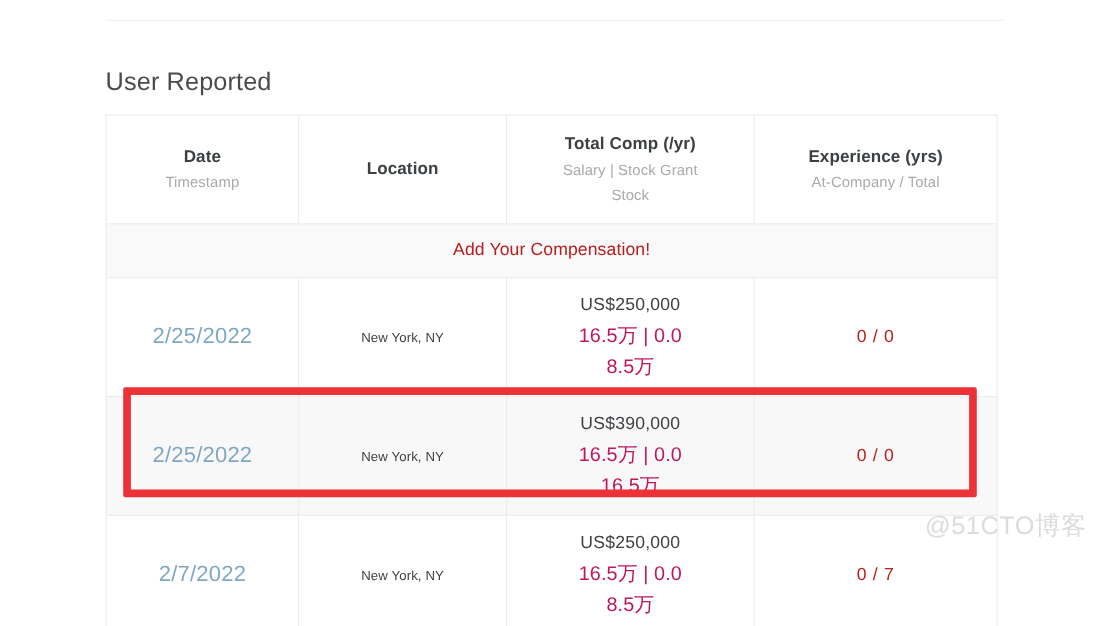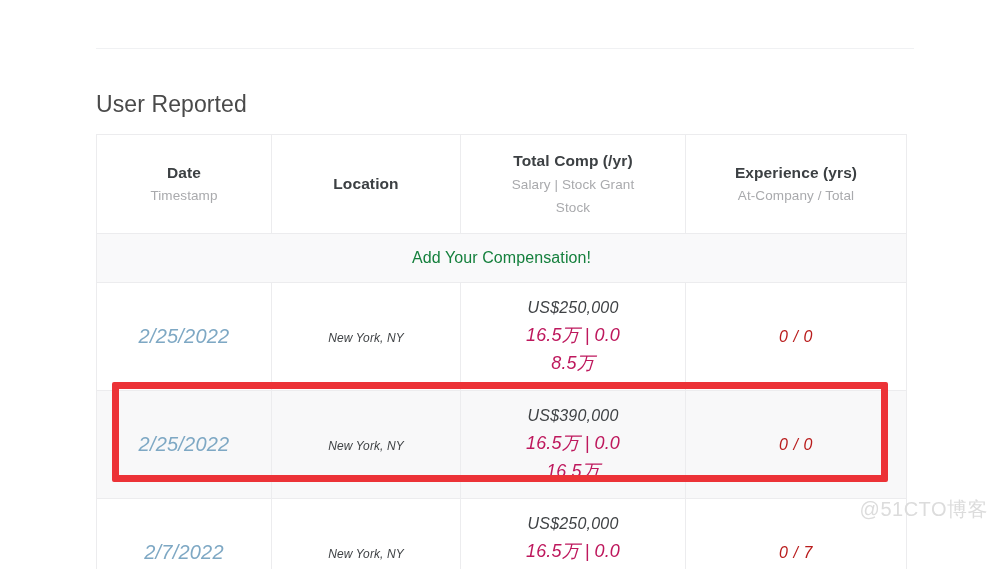--- a/index.html
+++ b/index.html
@@ -13,21 +13,20 @@
     font-family: "Liberation Sans", sans-serif;
     overflow: hidden;
     position: relative;
   }
 
   .page {
     position: absolute;
     left: 0; top: 0;
     width: 1002px;
     height: 501px;
-    margin-top: 30px;
   }
 
   
   .top-rule {
     position: absolute;
     left: 96px;
     top: 18px;
     width: 818px;
     height: 1px;
     background: #f0f1f3;
@@ -96,30 +95,29 @@
   }
 
   tr.addrow td {
     height: 48px;
     background: #f9f9fa;
     border-top: 1px solid #ececee;
     border-bottom: 1px solid #ececee;
   }
   .add-link {
     font-size: 16px;
-    color: #15803d;
+    color: #b91c1c;
     letter-spacing: 0.1px;
     text-decoration: none;
     cursor: pointer;
   }
 
   tbody tr.datarow td {
     height: 99px;
     padding: 4px 6px;
-    font-style: italic;
   }
 
   .date-link {
     font-size: 20px;
     color: #7ea8c4;
     letter-spacing: 0.2px;
     text-decoration: none;
     cursor: pointer;
   }
 
@@ -166,21 +164,21 @@
     border-radius: 2px;
     box-sizing: border-box;
     pointer-events: none;
   }
 
   
   .watermark {
     position: absolute;
     right: 14px;
     bottom: 8px;
-    font-size: 20px;
+    font-size: 23px;
     color: #dcdcdc;
     letter-spacing: 0.5px;
     white-space: nowrap;
   }
 </style>
 </head>
 <body>
 
 <div class="page">
 

